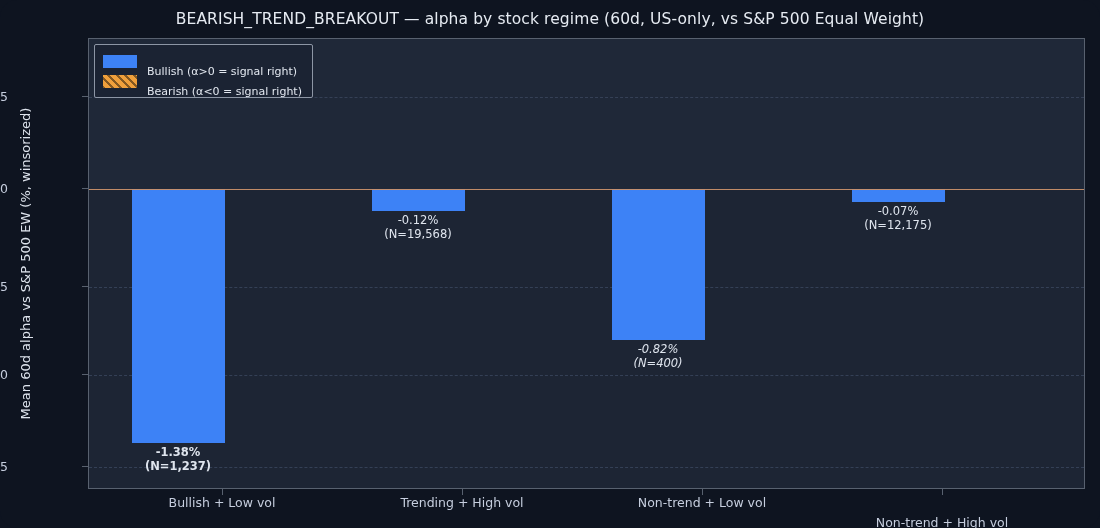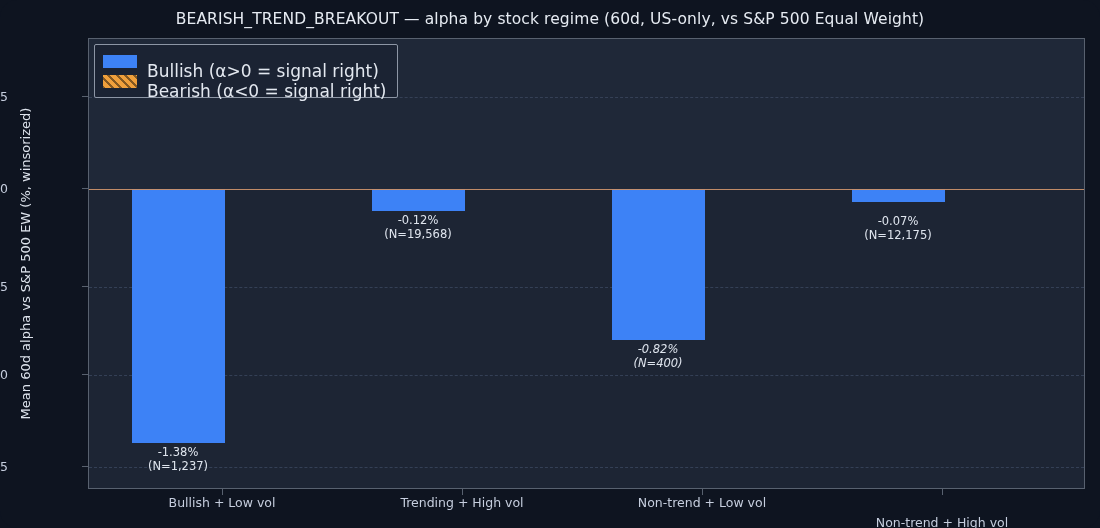--- a/index.html
+++ b/index.html
@@ -179,21 +179,21 @@
     background: #f0a03c;
     background-image: repeating-linear-gradient(
       45deg,
       rgba(0,0,0,0.45) 0px,
       rgba(0,0,0,0.45) 2px,
       rgba(0,0,0,0) 2px,
       rgba(0,0,0,0) 6px
     );
   }
   .legend-text {
-    font-size: 17px;
+    font-size: 11px;
     color: #e3e8f0;
     white-space: nowrap;
     margin-top: 20px;
   }
 </style>
 </head>
 <body>
 
 <div id="figure">
 
@@ -232,36 +232,36 @@
     <div class="gridline" style="top:336px;"></div>
     <div class="gridline" style="top:428px;"></div>
 
     <div id="zero-line" style="top:150px;"></div>
 
     <div class="bar" style="left:43px; top:150px; width:93px; height:254px;"></div>
     <div class="bar" style="left:283px; top:150px; width:93px; height:22px;"></div>
     <div class="bar" style="left:523px; top:150px; width:93px; height:151px;"></div>
     <div class="bar" style="left:763px; top:150px; width:93px; height:13px;"></div>
 
-    <div class="bar-label" style="left:9px; top:406px; width:160px;">
+    <div class="bar-label" style="left:9px; top:406px; width:160px;font-weight:bold;">
       <span>-1.38%</span>
       <span class="n">(N=1,237)</span>
     </div>
 
     <div class="bar-label" style="left:249px; top:174px; width:160px;">
       <span>-0.12%</span>
       <span class="n">(N=19,568)</span>
     </div>
 
     <div class="bar-label" style="left:489px; top:303px; width:160px;font-style:italic;">
       <span>-0.82%</span>
       <span class="n">(N=400)</span>
     </div>
 
-    <div class="bar-label" style="left:729px; top:165px; width:160px;margin-top:10px;">
+    <div class="bar-label" style="left:729px; top:165px; width:160px;">
       <span>-0.07%</span>
       <span class="n">(N=12,175)</span>
     </div>
   </div>
 
   <div id="legend">
     <div class="legend-row">
       <span class="swatch"></span>
       <span class="legend-text">Bullish (α&gt;0 = signal right)</span>
     </div>

